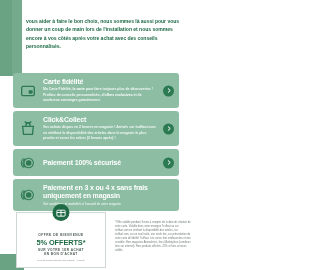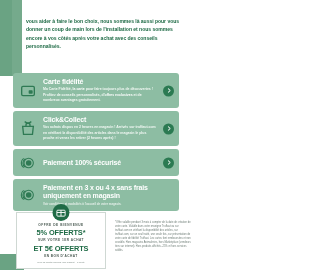--- a/index.html
+++ b/index.html
@@ -142,21 +142,21 @@
     align-items: flex-start;
   }
 
   .coupon {
     position: relative;
     margin-left: 16px;
     margin-top: 6px;
     width: 92px;
     border: 0.6px solid #cfd8d3;
     background: #ffffff;
-    padding: 10px 4px 5px;
+    padding: 20px 4px 5px;
     text-align: center;
   }
 
   .coupon-badge {
     position: absolute;
     left: 50%; top: -9px;
     transform: translateX(-50%);
     width: 17px; height: 17px;
     border-radius: 50%;
     background: #1f6b46;
@@ -304,20 +304,19 @@
   <div class="coupon">
     <span class="coupon-badge">
       <svg width="11" height="11" viewBox="0 0 24 24" fill="none" stroke="#ffffff" stroke-width="2">
         <rect x="3" y="7" width="18" height="13" rx="2"></rect>
         <path d="M12 7v13M3 12h18"></path>
       </svg>
     </span>
     <div class="coupon-kicker">Offre de bienvenue</div>
     <div class="coupon-main">5% OFFERTS*</div>
     <div class="coupon-sub">sur votre 1er achat</div>
-    <div class="coupon-main2">ET 5€ OFFERTS</div>
     <div class="coupon-sub2">en bon d'achat</div>
     <div class="coupon-fine">pour 15 points cumulés (10€ d'achat = 1 point)</div>
   </div>
 
   <div class="legal">*Offre valable pendant 3 mois à compter de la date de création de votre carte. Valable dans votre enseigne Truffaut ou sur truffaut.com en vérifiant la disponibilité des articles, sur truffaut.com, sur un seul traité, une seule fois, sur présentation de votre carte de fidélité Truffaut. Les cartes font remboursées et non cessible. Hors magasins Animaleries, hors Marketplace (vendeurs tiers sur internet). Hors produits affichés -25% et hors services soldés.</div>
 
 </div>
 
 </body></html>

